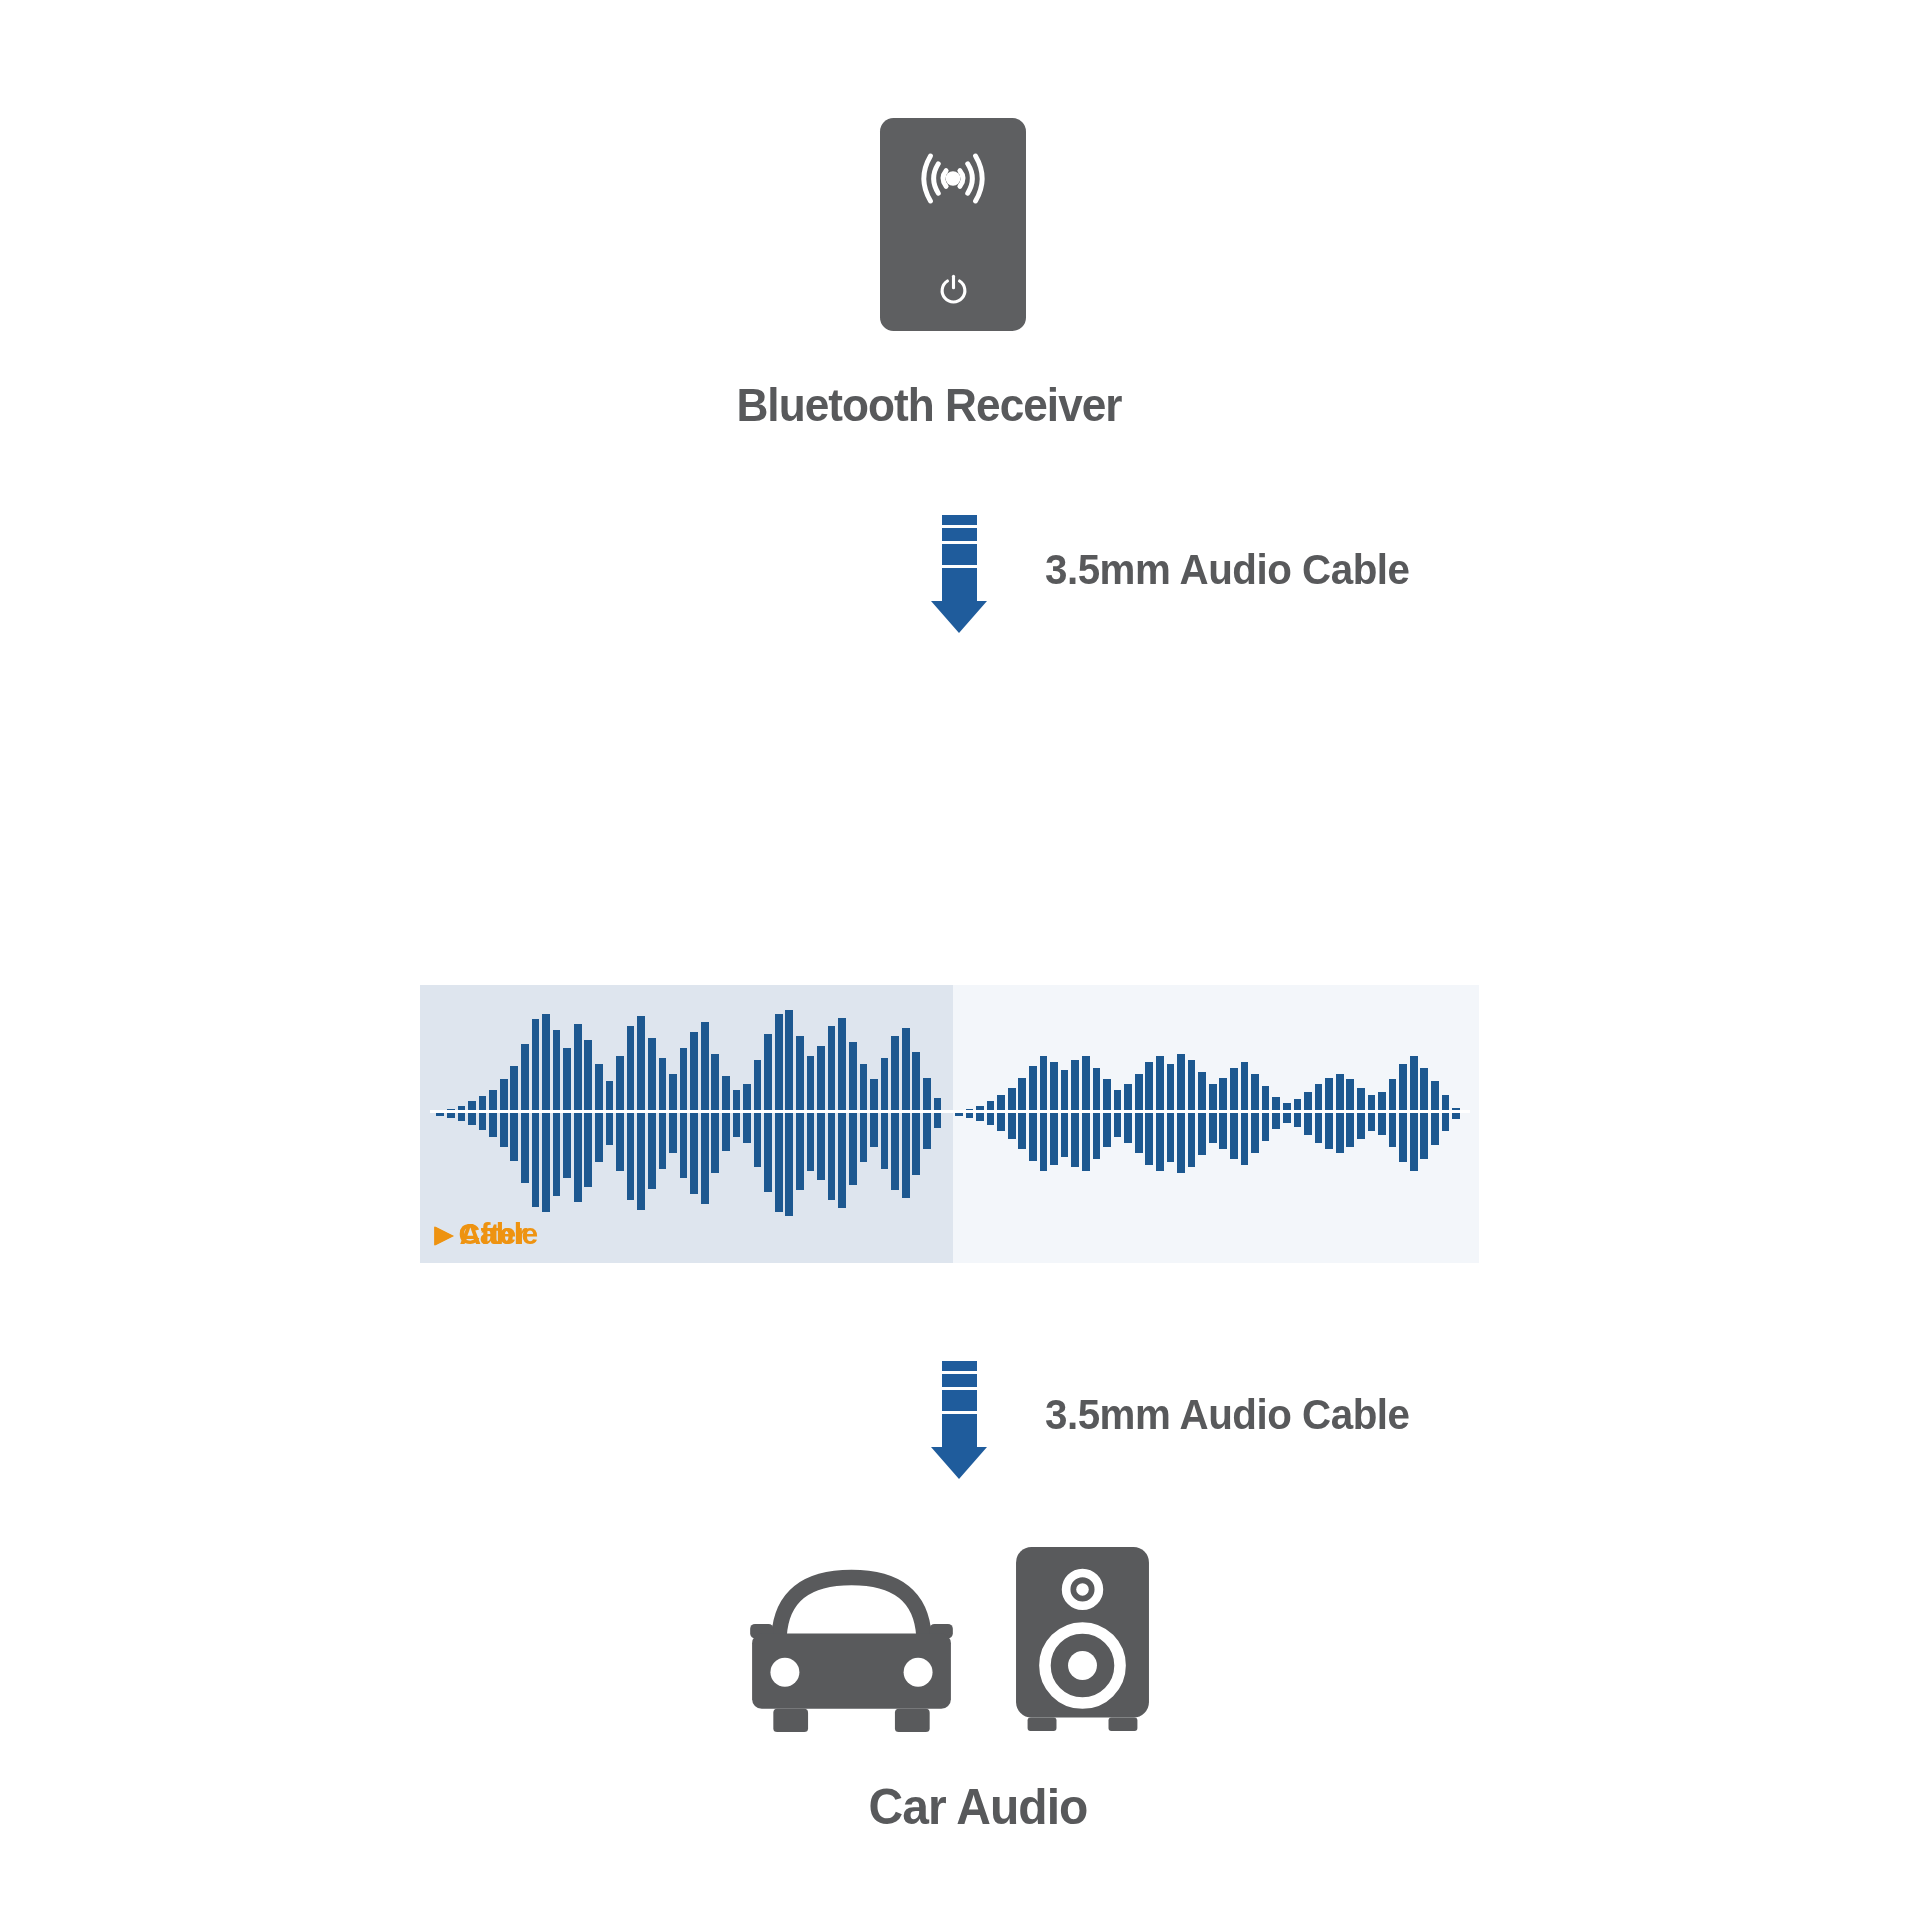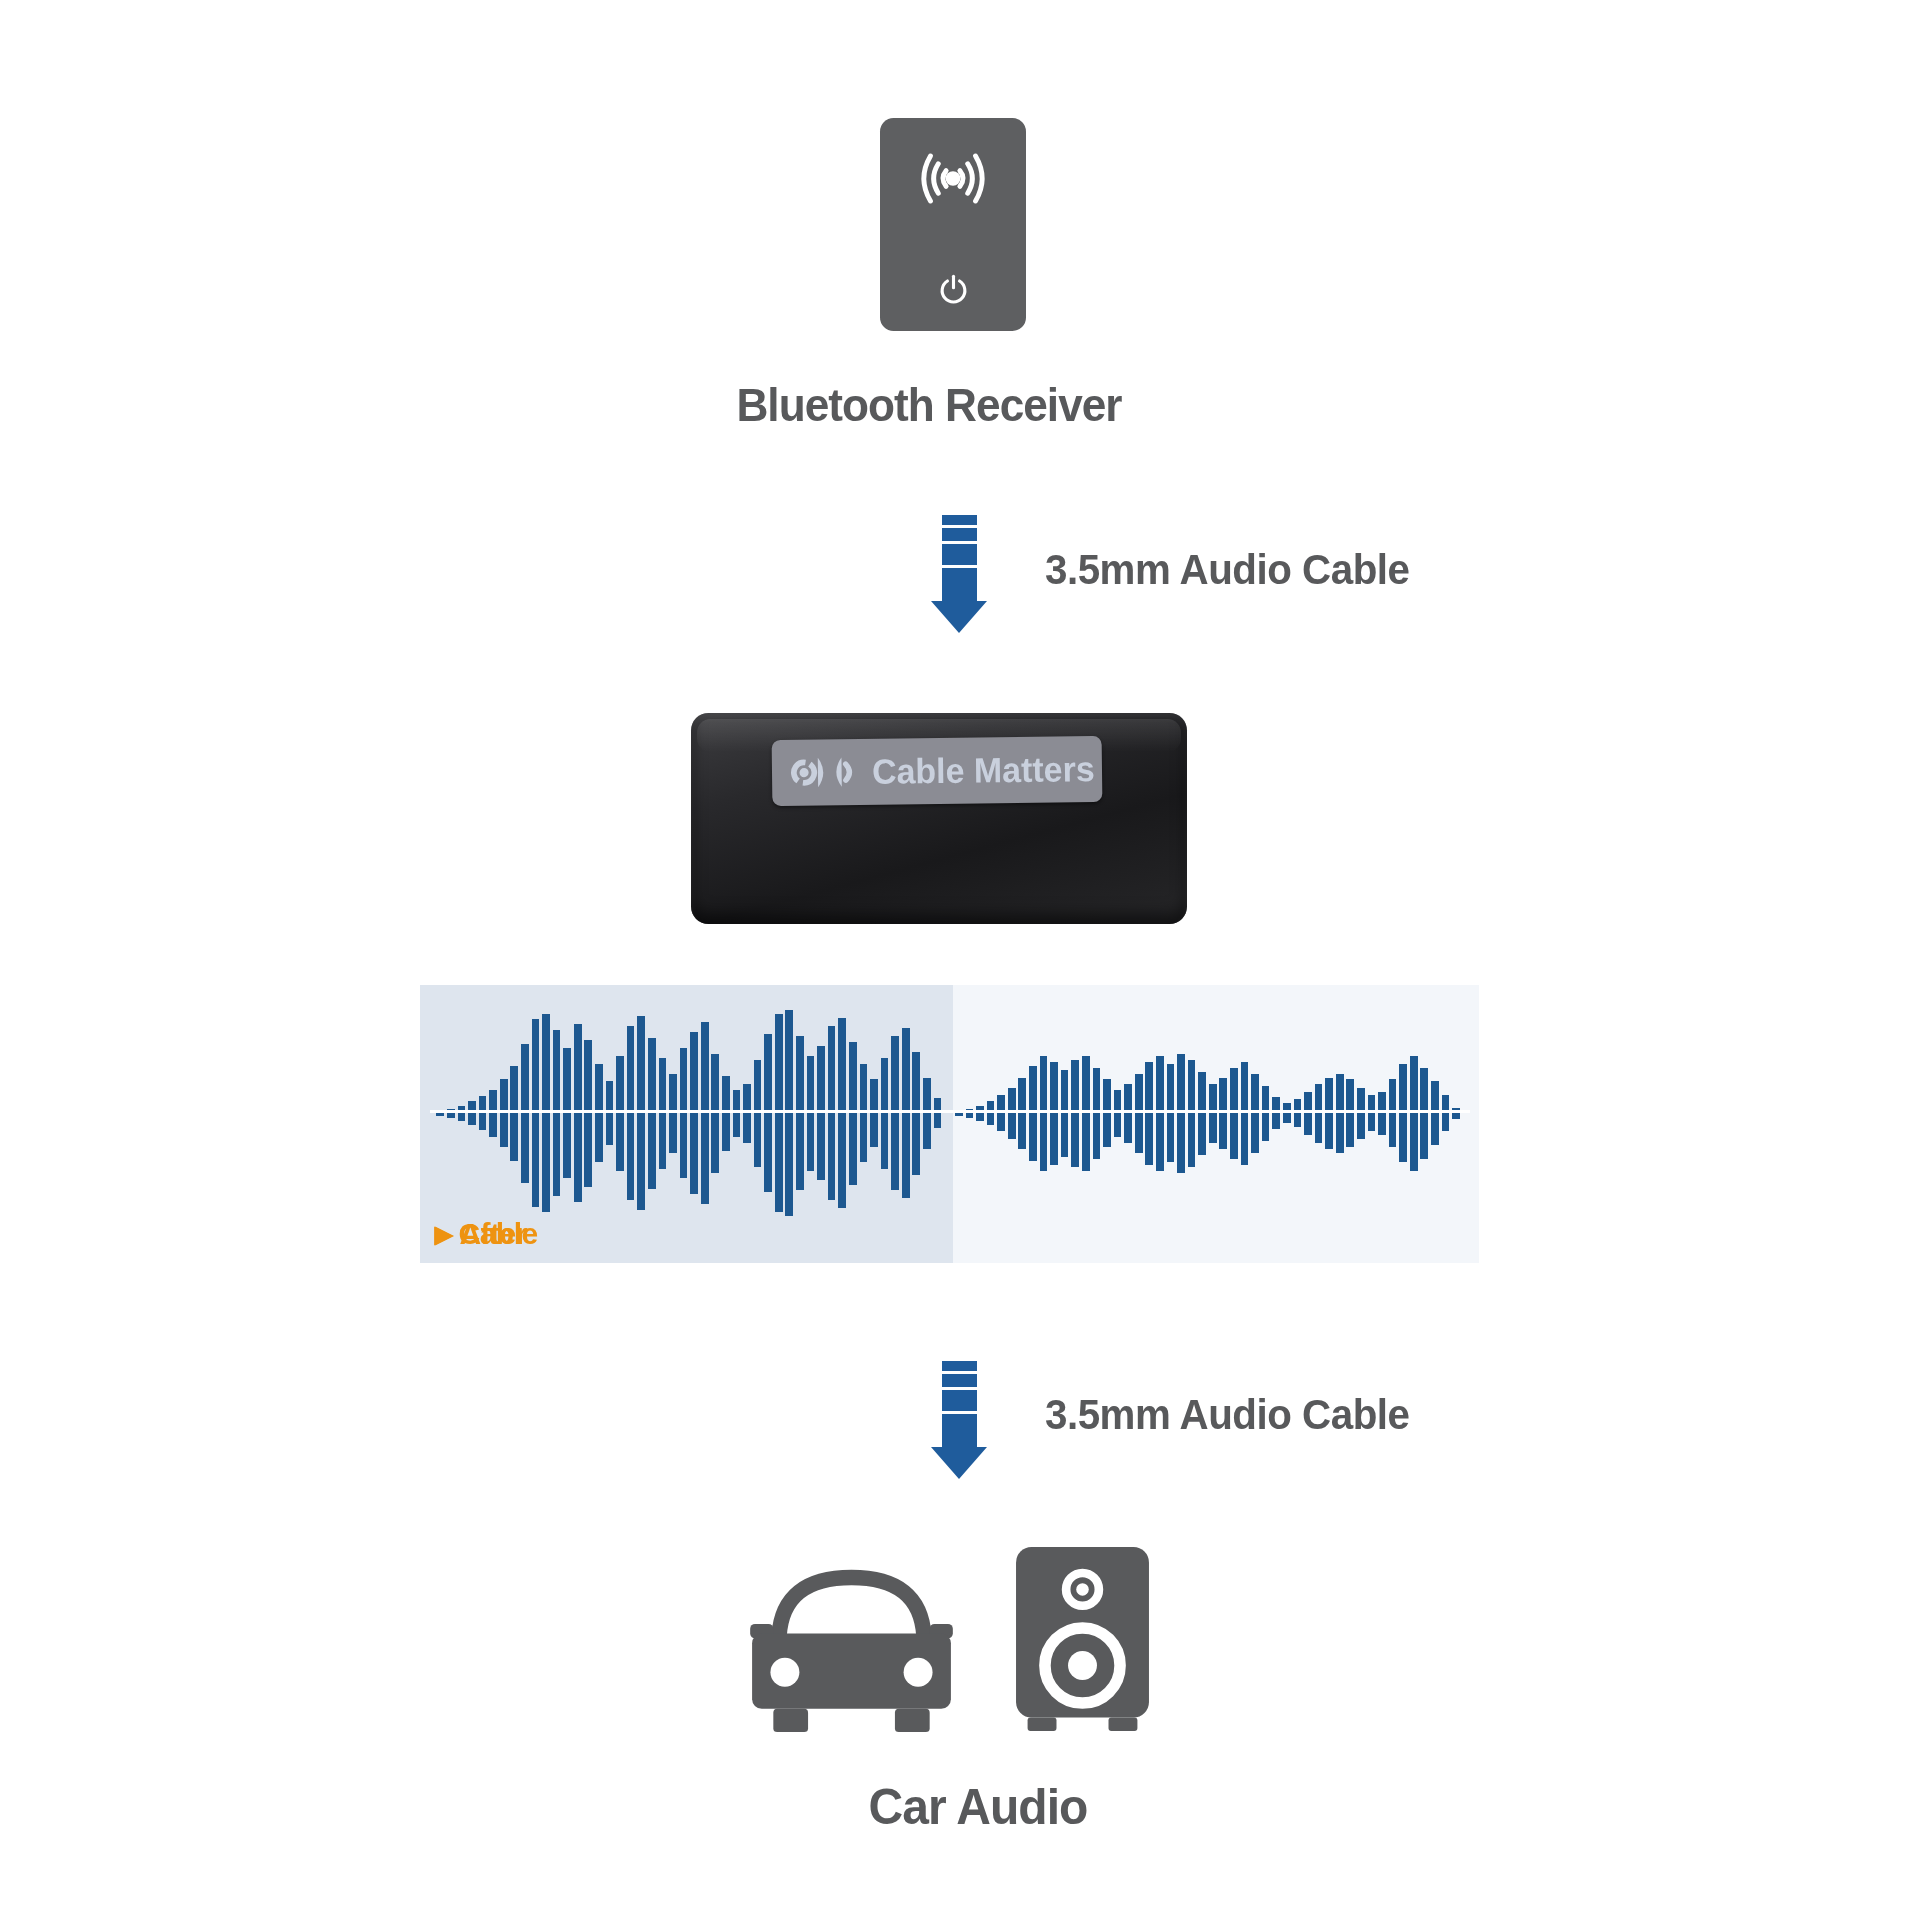--- a/index.html
+++ b/index.html
@@ -106,34 +106,20 @@
 
   <div class="arrow a1">
     <div class="seg s1"></div>
       <div class="seg s2"></div>
       <div class="seg s3"></div>
     <div class="seg shaft"></div>
       <div class="head"></div>
   </div>
   <div class="cable-label c1">3.5mm Audio Cable</div>
 
-  <div class="isolator">
-    <div class="brand-label">
-      <svg width="79" height="42" viewBox="0 0 90 46">
-        <g fill="none" stroke="#c9d0dd" stroke-width="7">
-          <circle cx="16" cy="23" r="12.5" stroke-dasharray="33 6.3" transform="rotate(-55 16 23)"></circle>
-        </g>
-        <circle cx="16" cy="23" r="5.6" fill="#c9d0dd"></circle>
-        <path d="M33 5 L33 41 Q46 23 33 5 Z" fill="#c9d0dd"></path>
-        <path d="M62 5 L62 41 Q49 23 62 5 Z" fill="#c9d0dd"></path>
-        <path d="M67 13 Q76 23 67 33" fill="none" stroke="#c9d0dd" stroke-width="6.5" stroke-linecap="round"></path>
-      </svg>
-      <span class="brand-text">Cable Matters</span>
-    </div>
-  </div>
 
   <div class="wave-panel">
     <div class="half before"></div>
     <div class="half after"></div>
     <div class="bars-row before" id="bars-before">
         <div class="wbar" style="height: 5.8px;"></div>
         <div class="wbar" style="height: 9.7px;"></div>
         <div class="wbar" style="height: 15.4px;"></div>
         <div class="wbar" style="height: 24px;"></div>
         <div class="wbar" style="height: 34px;"></div>

